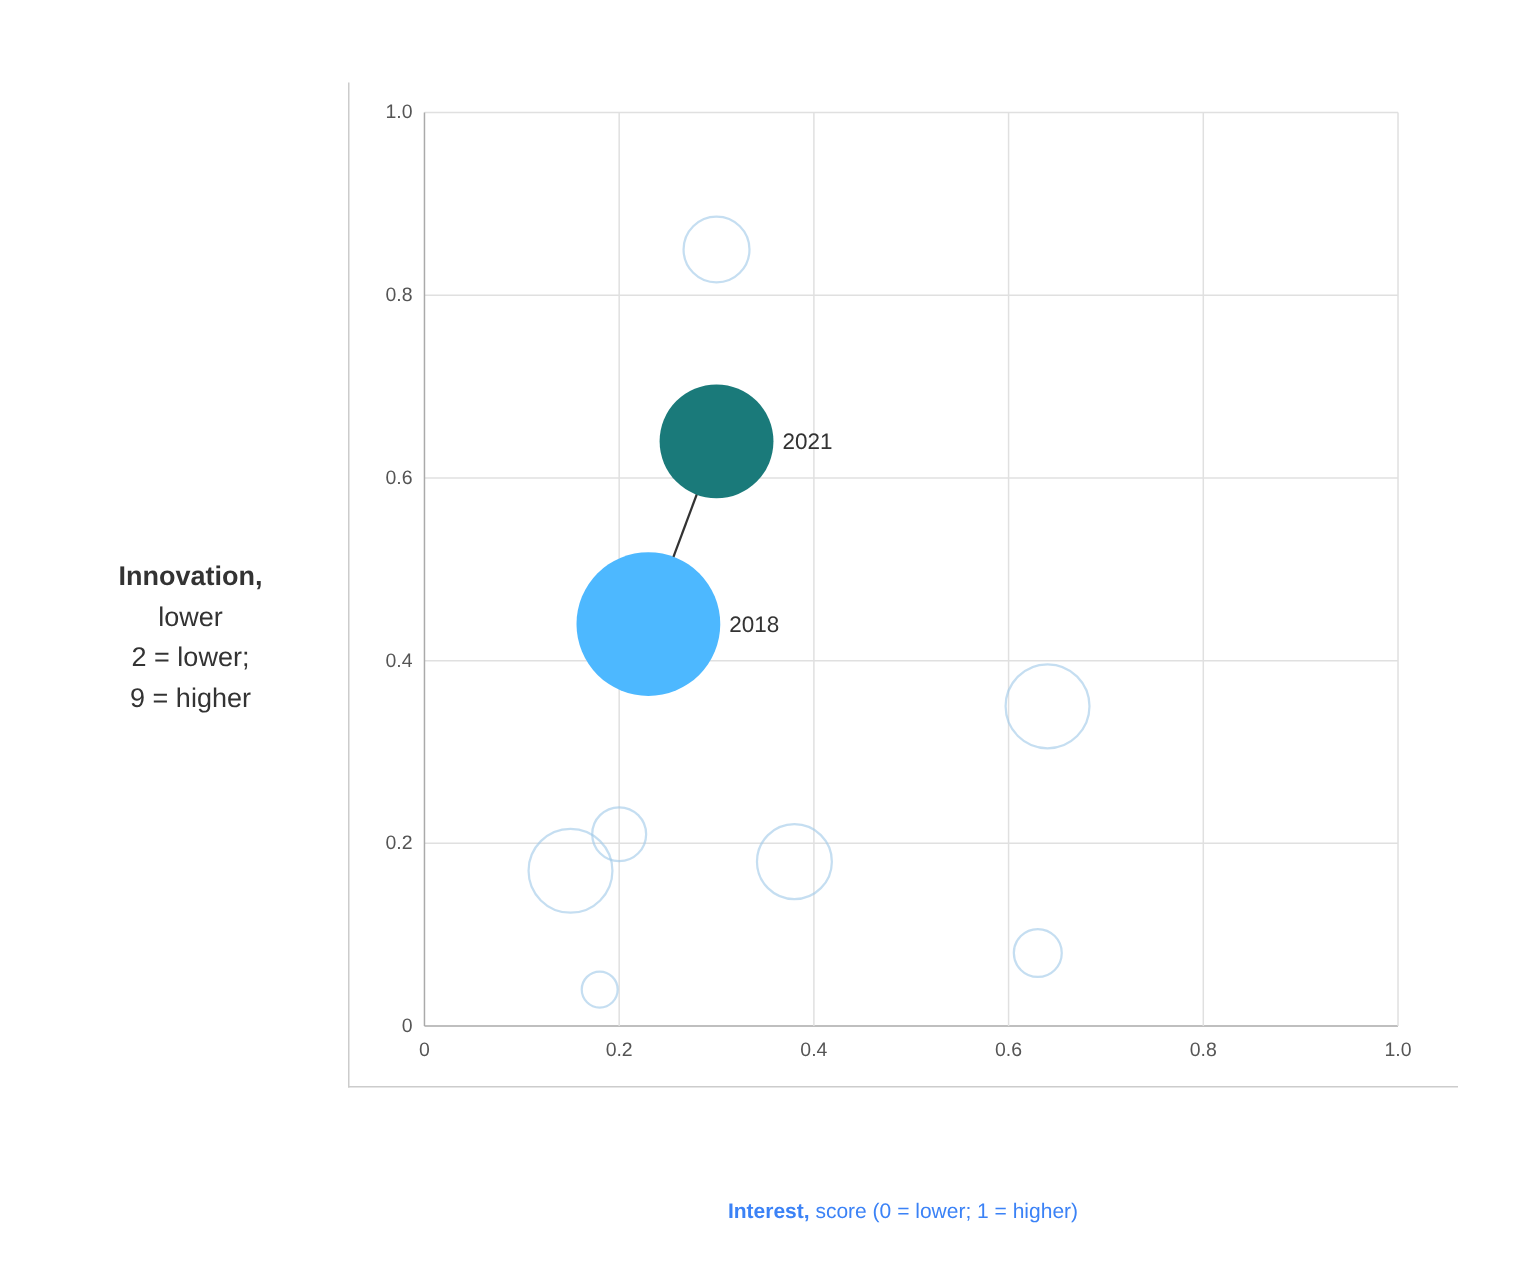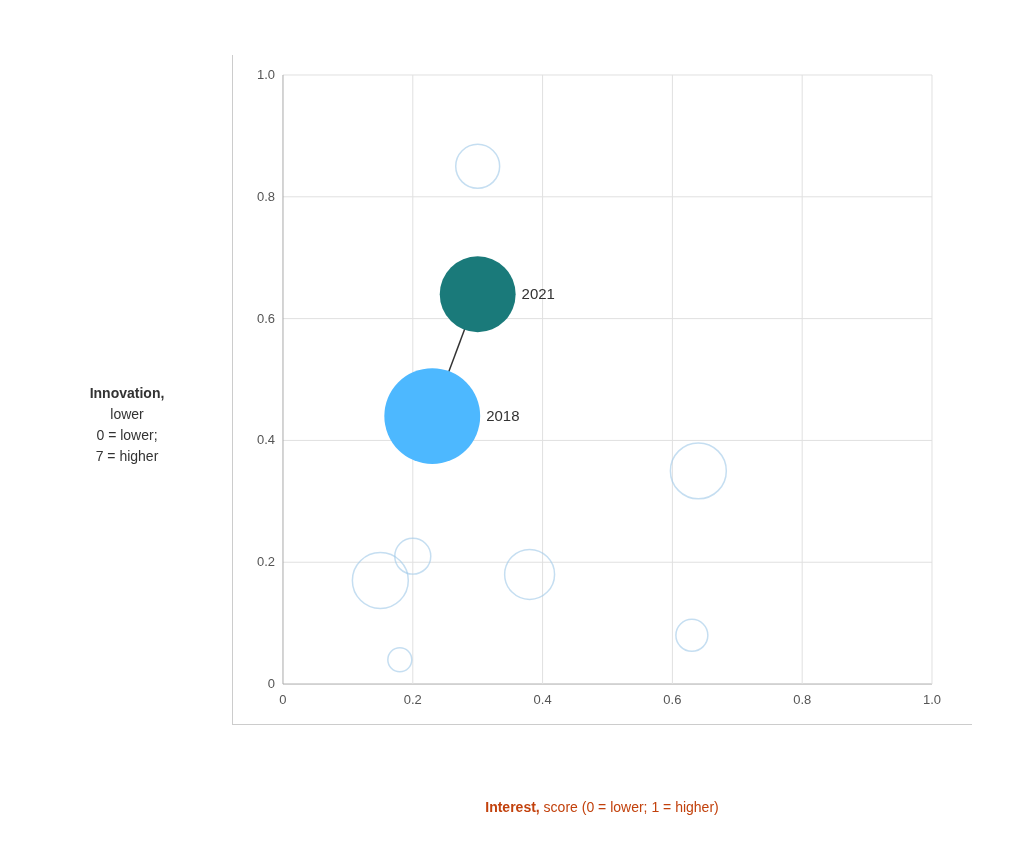--- a/index.html
+++ b/index.html
@@ -18,21 +18,21 @@
       width: 960px;
       height: 800px;
     }
     .y-axis-label {
       position: absolute;
       left: 0;
       top: 50%;
       transform: translateY(-50%);
       text-align: center;
       width: 190px;
-      font-size: 14px;
+      font-size: 18px;
       color: #333;
       line-height: 1.5;
     }
     .y-axis-label strong {
       font-weight: bold;
     }
     .chart-area {
       position: absolute;
       left: 200px;
       top: 30px;
@@ -41,21 +41,21 @@
       border-left: 1px solid #ccc;
       border-bottom: 1px solid #ccc;
     }
     .x-axis-label {
       position: absolute;
       bottom: 10px;
       left: 200px;
       right: 20px;
       text-align: center;
       font-size: 14px;
-      color: #c2410c;
+      color: #3b82f6;
     }
     .x-axis-label strong {
       font-weight: bold;
     }
     
     .chart-inner {
       position: relative;
       width: 100%;
       height: 100%;
       overflow: visible;
@@ -69,22 +69,22 @@
     }
   </style>
 </head>
 <body>
 
 <div class="chart-container">
 
   <div class="y-axis-label">
     <strong>Innovation,</strong><br>
     <span>lower</span><br>
-    <span>0 = lower;</span><br>
-    <span>7 = higher</span>
+    <span>2 = lower;</span><br>
+    <span>9 = higher</span>
   </div>
 
   <div class="chart-area">
     <div class="chart-inner">
       <svg class="chart-svg" id="chart-svg" xmlns="http://www.w3.org/2000/svg" width="740" height="670" viewBox="0 0 740 670">
           <line x1="50" y1="630" x2="700" y2="630" stroke="#aaa" stroke-width="1"></line>
           <text x="42" y="634" text-anchor="end" font-size="13" fill="#555">0</text>
           <line x1="50" y1="508" x2="700" y2="508" stroke="#e0e0e0" stroke-width="1"></line>
           <text x="42" y="512" text-anchor="end" font-size="13" fill="#555">0.2</text>
           <line x1="50" y1="386" x2="700" y2="386" stroke="#e0e0e0" stroke-width="1"></line>

